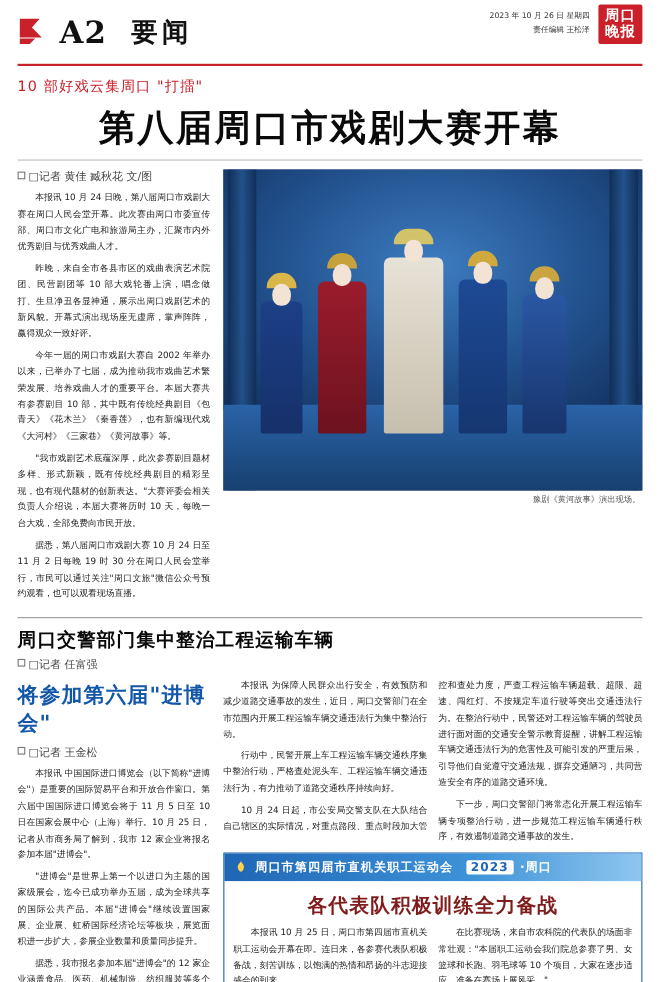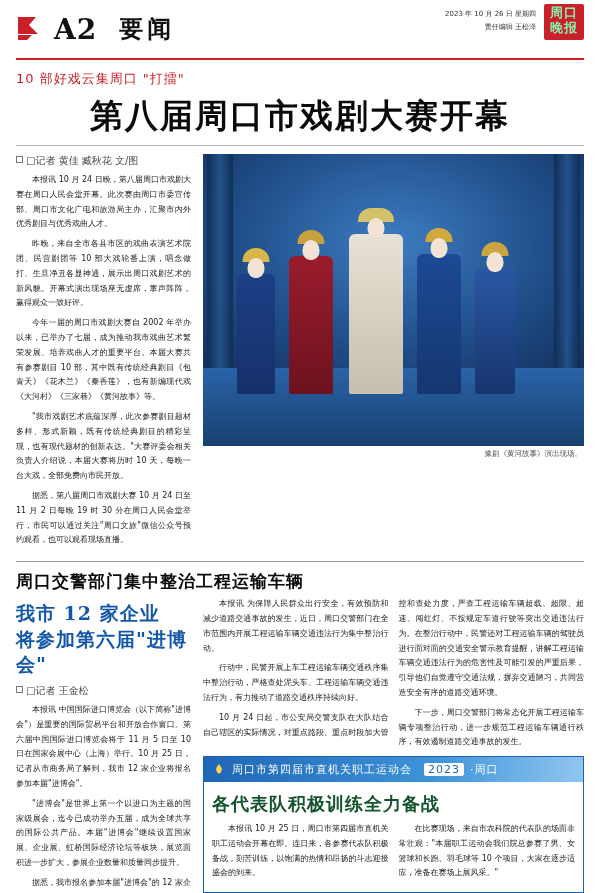--- a/index.html
+++ b/index.html
@@ -13,21 +13,21 @@
   .page{position:relative;width:600px;height:893px;box-sizing:border-box;padding:0 16px;}
 
   
   .masthead{position:relative;height:58px;display:flex;align-items:center;border-bottom:2px solid #c9202a;}
   .flag{width:30px;height:30px;margin-right:8px;position:relative;}
   .flag svg{display:block;}
   .page-num{font-family:"DejaVu Serif","Liberation Serif",serif;font-size:28px;font-weight:bold;letter-spacing:1px;color:#111;}
   .section-name{font-size:24px;font-weight:bold;margin-left:22px;letter-spacing:4px;color:#111;}
   .mast-right{position:absolute;right:0;top:4px;text-align:right;display:flex;align-items:flex-start;gap:8px;}
   .mast-meta{font-size:7px;line-height:1.9;color:#333;text-align:right;padding-top:4px;}
-  .logo-box{background:#c9202a;color:#86efac;padding:3px 6px;border-radius:2px;font-size:13px;font-weight:bold;letter-spacing:1px;font-family:Liberation Mono, monospace;line-height:1.15;text-align:center;}
+  .logo-box{background:#c9202a;color:#ffffff;padding:3px 6px;border-radius:2px;font-size:13px;font-weight:bold;letter-spacing:1px;font-family:Liberation Serif, serif;line-height:1.15;text-align:center;}
   .logo-box span{display:block;}
 
   
   .kicker{margin-top:10px;font-size:13px;color:#c9202a;letter-spacing:1px;}
   .headline{font-family:"DejaVu Serif","Liberation Serif",serif;font-size:33px;font-weight:bold;letter-spacing:2px;text-align:center;margin:6px 0 6px;color:#0a0a0a;}
   .hr-thin{border:0;border-top:1px solid #bbb;margin:6px 0 8px;}
 
   
   .top-zone{display:flex;gap:12px;}
   .col-left{width:175px;}
@@ -53,24 +53,24 @@
 
   
   .bottom-zone{display:flex;gap:12px;margin-top:4px;}
   .bcol{width:175px;}
   .bcol-wide{flex:1;}
   .blue-head{font-family:"DejaVu Serif","Liberation Serif",serif;font-size:19px;font-weight:bold;color:#1358a8;line-height:1.35;letter-spacing:1px;margin:4px 0 6px;}
   .two-col-text{column-count:2;column-gap:10px;}
 
   
   .sports{border:1px solid #1a63b8;margin-top:6px;}
-  .sports-banner{background:linear-gradient(90deg,#1f66b5,#3e93d8 60%,#8fc6ef);color:#fff;font-size:11px;font-weight:normal;letter-spacing:1px;padding:5px 8px;display:flex;align-items:center;gap:6px;}
+  .sports-banner{background:linear-gradient(90deg,#1f66b5,#3e93d8 60%,#8fc6ef);color:#fff;font-size:11px;font-weight:bold;letter-spacing:1px;padding:5px 8px;display:flex;align-items:center;gap:6px;}
   .sports-banner .year{background:#fff;color:#1f66b5;font-size:11px;padding:0 4px;border-radius:2px;margin-left:6px;}
   .sports-body{padding:6px 8px;}
-  .sports-title{font-family:Liberation Serif, serif;font-size:18px;font-weight:bold;letter-spacing:1px;margin:4px 0 6px;color:#14532d;}
+  .sports-title{font-family:Liberation Serif, serif;font-size:18px;font-weight:bold;text-align:center;letter-spacing:1px;margin:4px 0 6px;color:#7f1d1d;}
   .torch{width:14px;height:14px;display:inline-block;}
 </style>
 </head>
 <body>
 
 <div class="page">
 
   <div class="masthead">
     <div class="flag">
       <svg width="30" height="30" viewBox="0 0 30 30">
@@ -134,26 +134,26 @@
             <div class="head"></div>
         </div>
       </div>
       <div class="caption">豫剧《黄河故事》演出现场。</div>
     </div>
   </div>
 
   <hr class="rule">
 
   <div class="sub-head">周口交警部门集中整治工程运输车辆</div>
+  <div class="byline"><span class="sq"></span><span>□记者 任富强</span></div>
 
   <div class="bottom-zone">
 
     <div class="bcol">
       <div class="blue-head">
-        <div>我市 12 家企业</div>
         <div>将参加第六届"进博会"</div>
       </div>
       <div class="byline"><span class="sq"></span><span>□记者 王金松</span></div>
       <p class="body-text">本报讯 中国国际进口博览会（以下简称"进博会"）是重要的国际贸易平台和开放合作窗口。第六届中国国际进口博览会将于 11 月 5 日至 10 日在国家会展中心（上海）举行。10 月 25 日，记者从市商务局了解到，我市 12 家企业将报名参加本届"进博会"。</p>
       <p class="body-text">"进博会"是世界上第一个以进口为主题的国家级展会，迄今已成功举办五届，成为全球共享的国际公共产品。本届"进博会"继续设置国家展、企业展、虹桥国际经济论坛等板块，展览面积进一步扩大，参展企业数量和质量同步提升。</p>
       <p class="body-text">据悉，我市报名参加本届"进博会"的 12 家企业涵盖食品、医药、机械制造、纺织服装等多个行业。市商务局相关负责人表示，将组织企业精准对接优质展商展品，推动一批优质项目落地，助力我市开放型经济高质量发展。</p>
     </div>
 
     <div class="bcol-wide">
       <div class="two-col-text">

